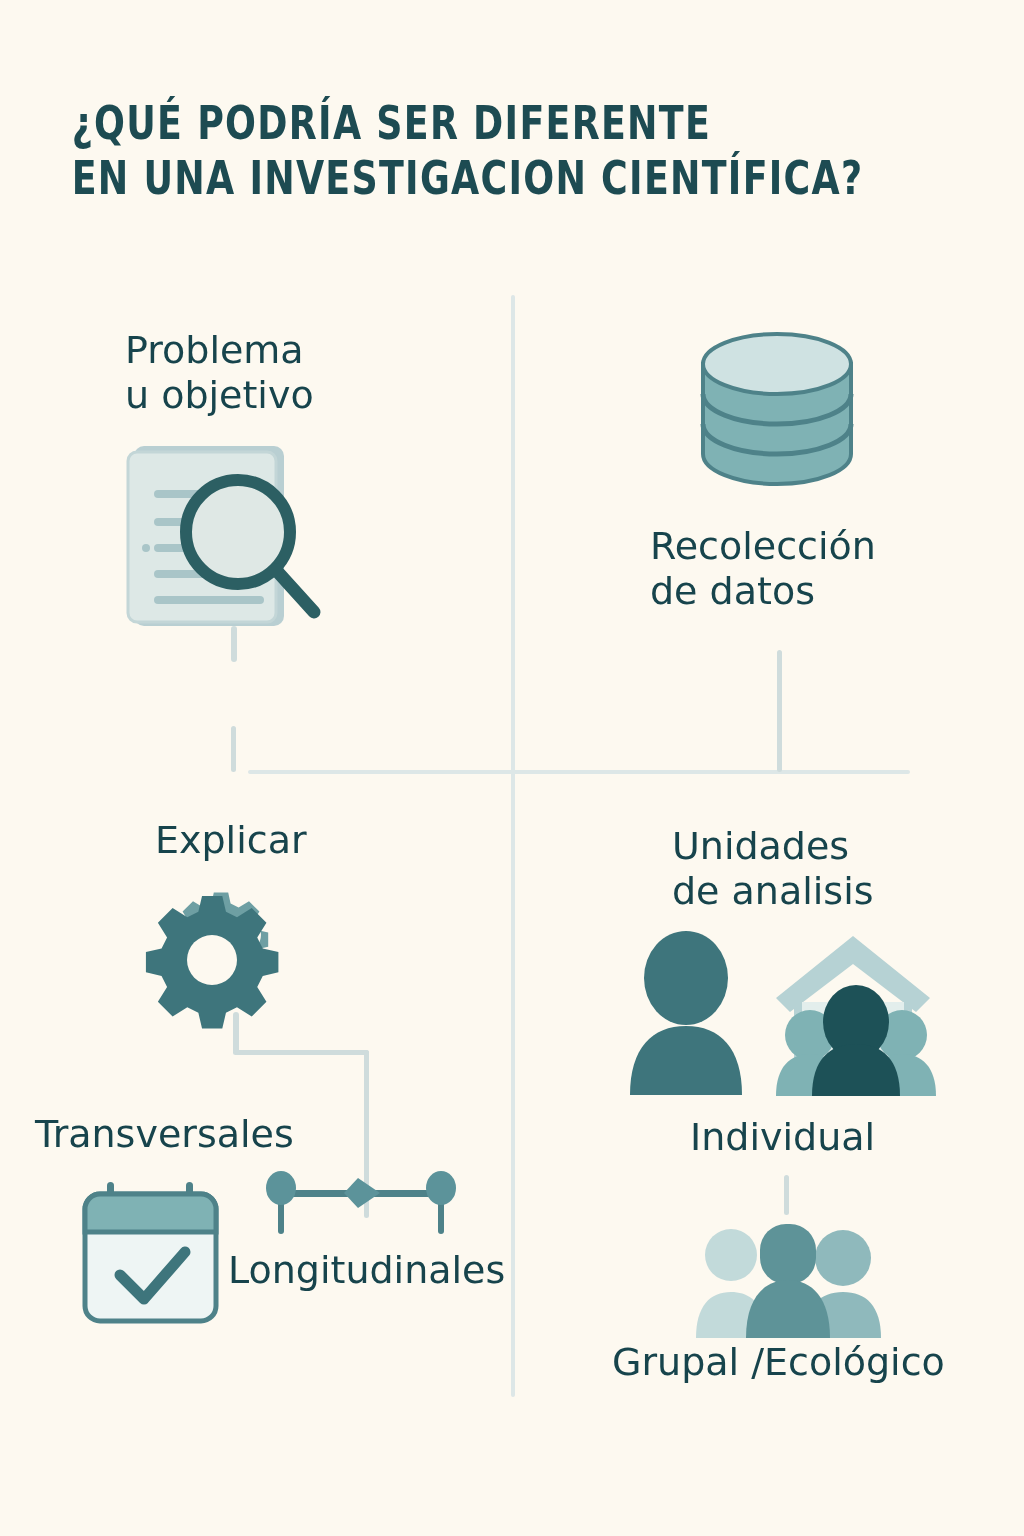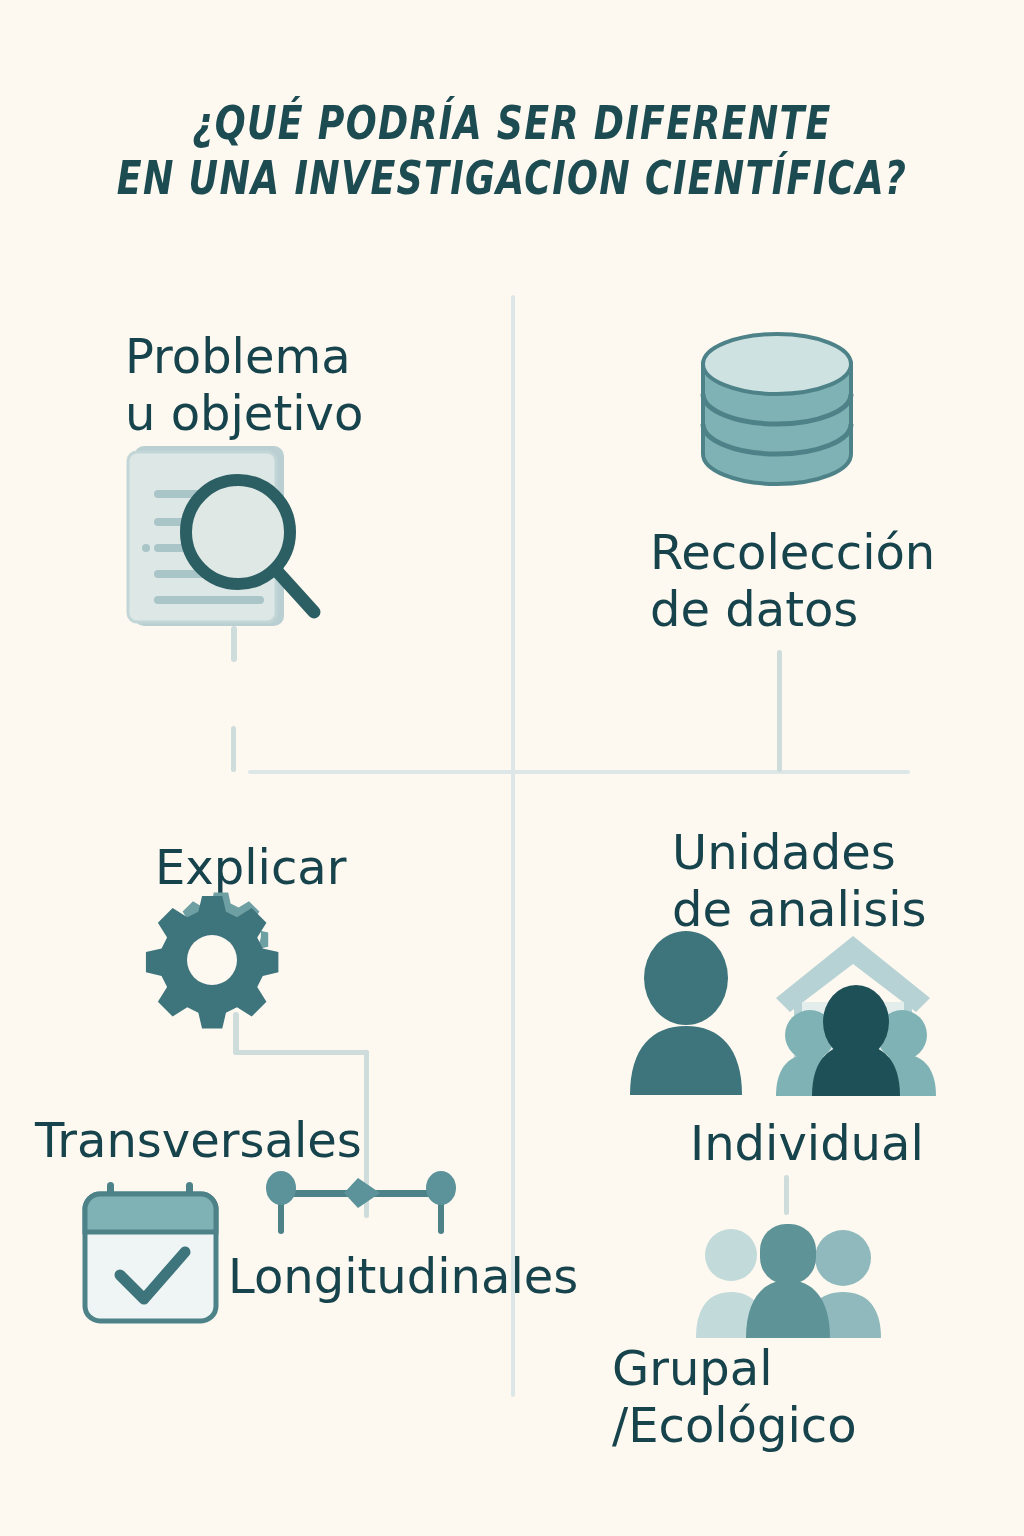--- a/index.html
+++ b/index.html
@@ -8,26 +8,25 @@
     background:#fdf9f0;
     font-family:"DejaVu Sans","Liberation Sans",sans-serif;
     overflow:hidden;
     position:relative;
   }
   #canvas{position:absolute;inset:0;width:1024px;height:1536px;}
 
   
   .title-block{
     position:absolute;left:0;top:95px;width:1024px;
-    text-align:center;
+    text-align:left;
     color:#1d4b52;
     font-weight:700;
     letter-spacing:1.5px;
     line-height:1.18;
-    font-style:italic;
   }
   .title-line{
     display:block;
     font-size:47px;
     font-stretch:condensed;
     transform:scaleX(0.86);
     transform-origin:center;
     white-space:nowrap;
   }
 
@@ -35,31 +34,31 @@
   .divider{position:absolute;background:#dde7e7;}
   .v-main{left:511px;top:295px;width:4px;height:1102px;border-radius:2px;}
   .h-main{left:248px;top:770px;width:662px;height:4px;border-radius:2px;}
 
   .connector{position:absolute;background:#cfdcdc;border-radius:3px;}
 
   
   .label{
     position:absolute;
     color:#17444c;
-    font-size:48px;
+    font-size:38px;
     line-height:1.18;
     white-space:pre-line;
     font-weight:400;
   }
   .label.center{text-align:left;}
 
   
   #lbl-problema{left:125px;top:328px;}
   #lbl-describir{left:145px;top:668px;}
-  #lbl-explicar{left:155px;top:818px;margin-top:21px;}
+  #lbl-explicar{left:155px;top:818px;}
   #lbl-transversales{left:35px;top:1112px;}
   #lbl-longitudinales{left:228px;top:1248px;}
 
   #lbl-recoleccion{left:650px;top:524px;}
   #lbl-unidades{left:672px;top:824px;}
   #lbl-individual{left:690px;top:1115px;}
   #lbl-grupal{left:612px;top:1340px;}
 
   svg{display:block;overflow:visible;}
   .icon-wrap{position:absolute;}

